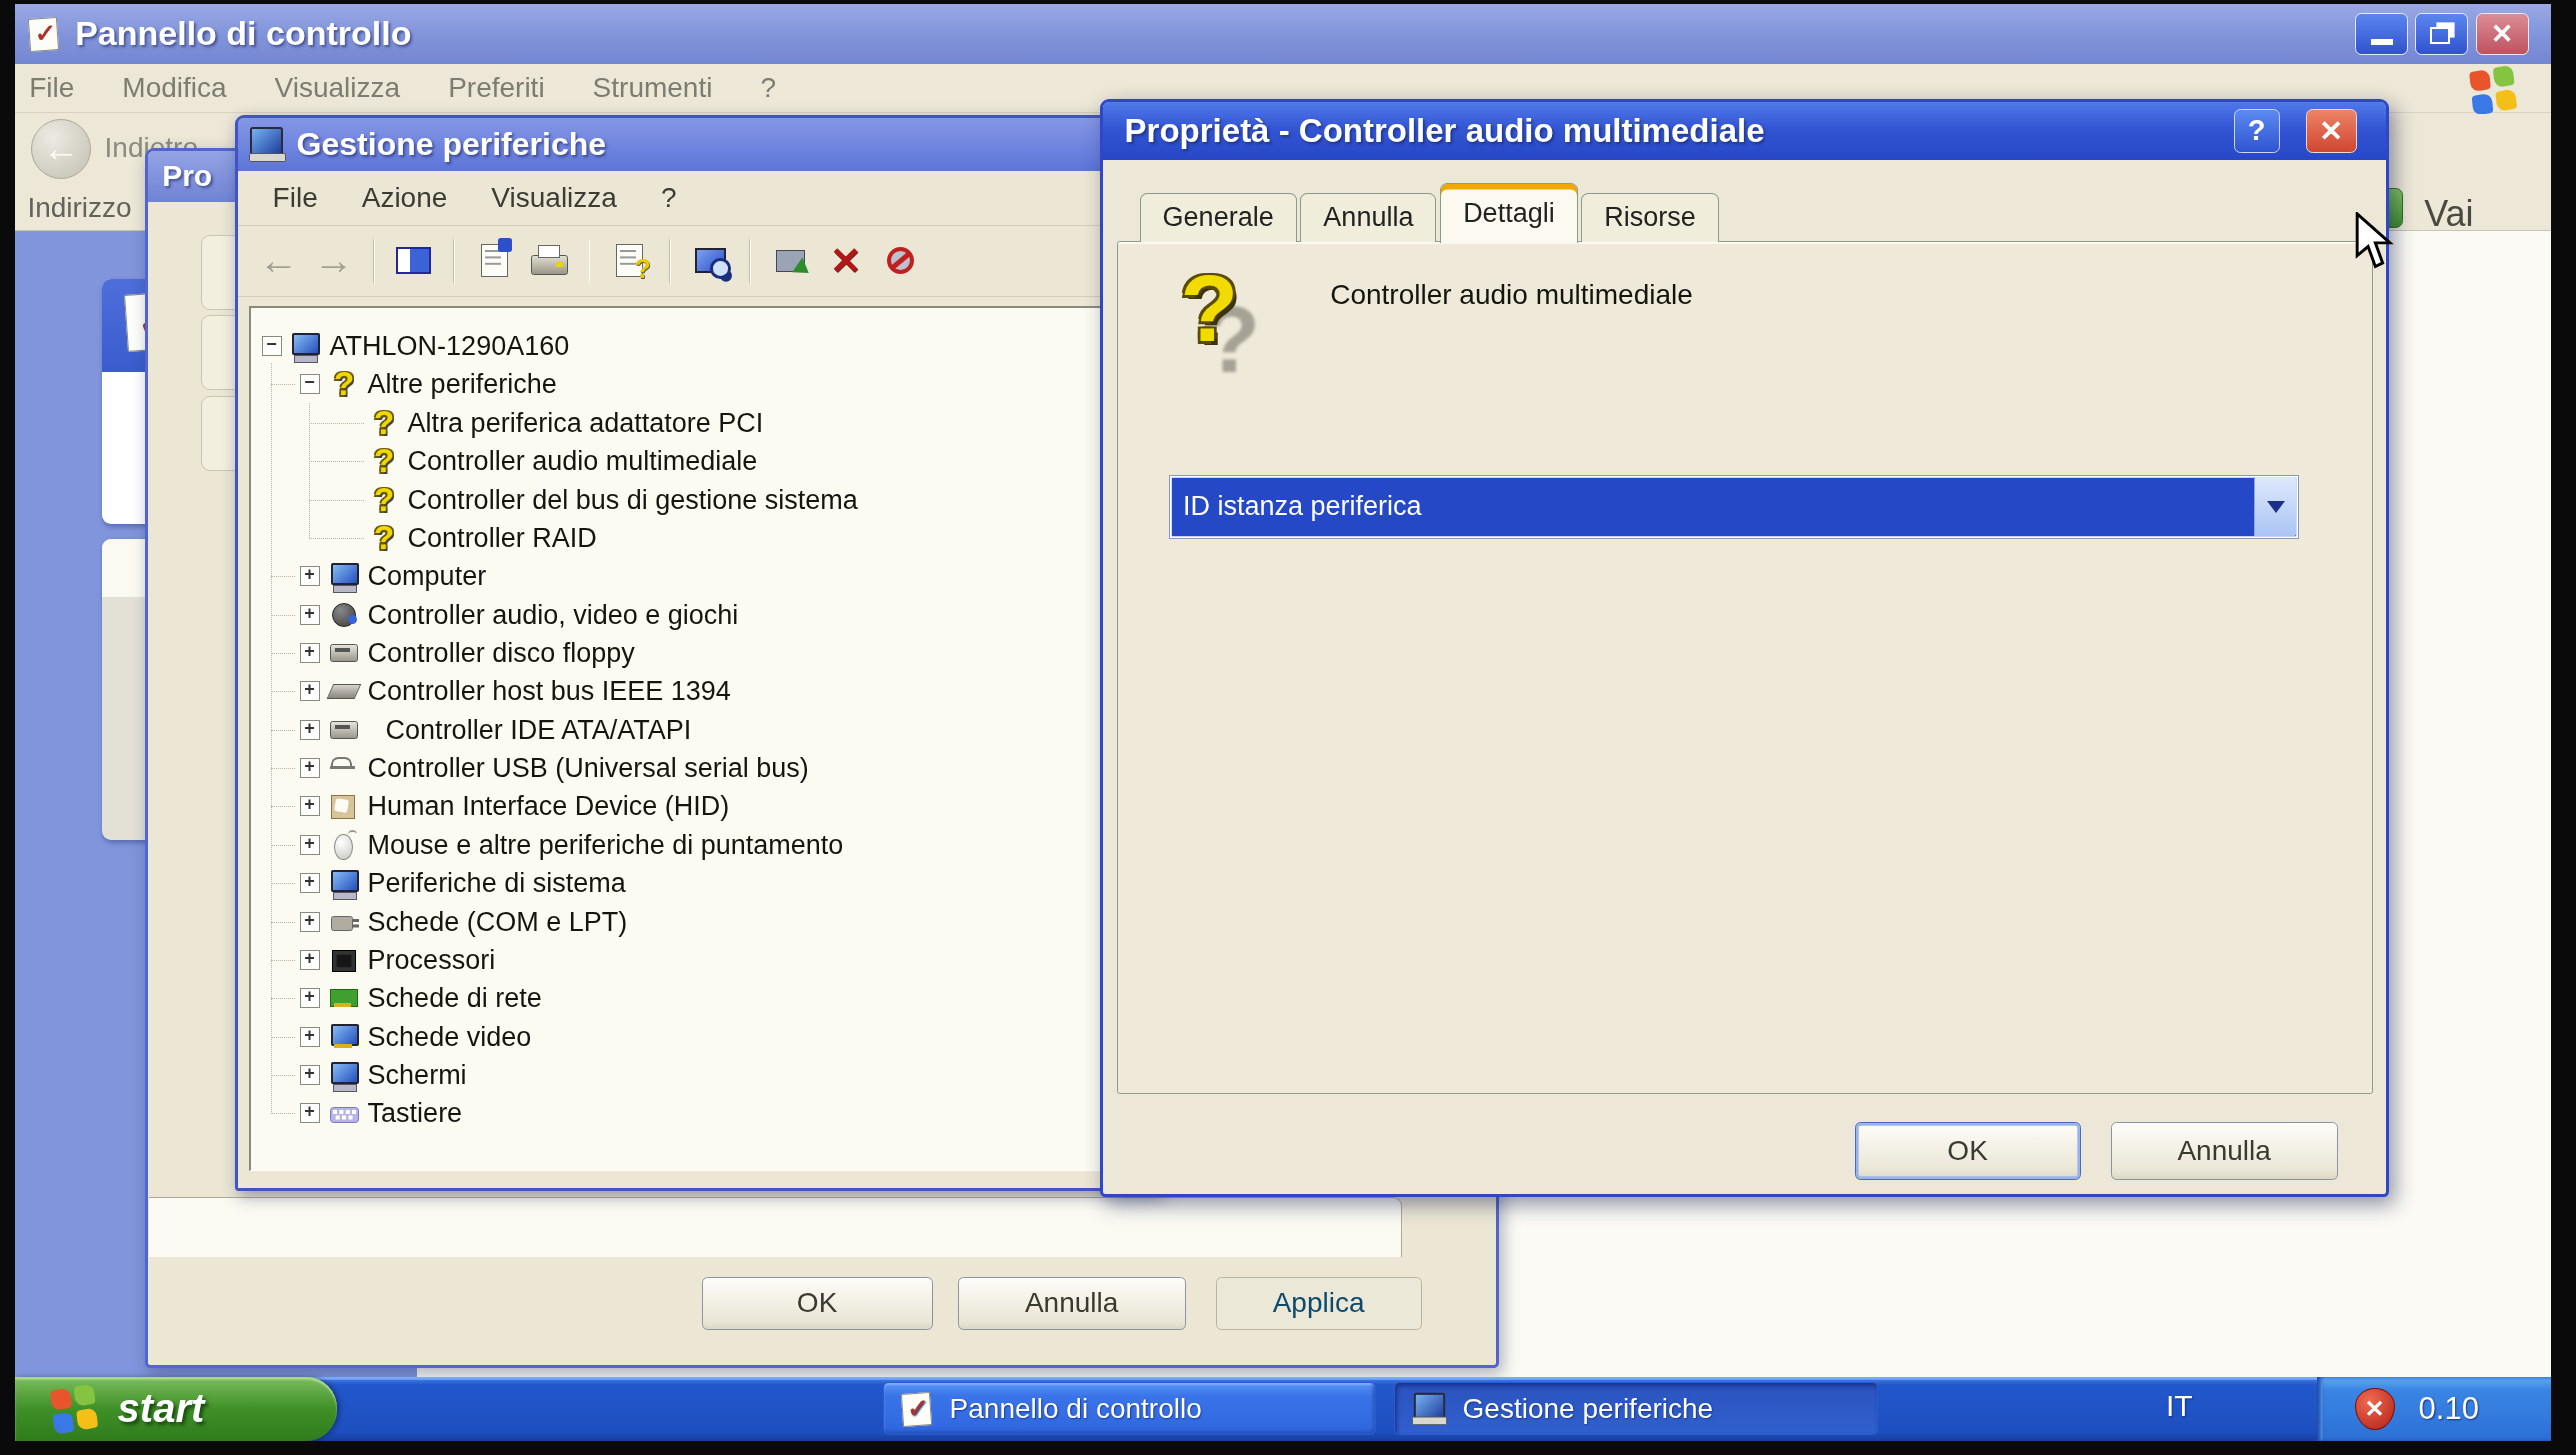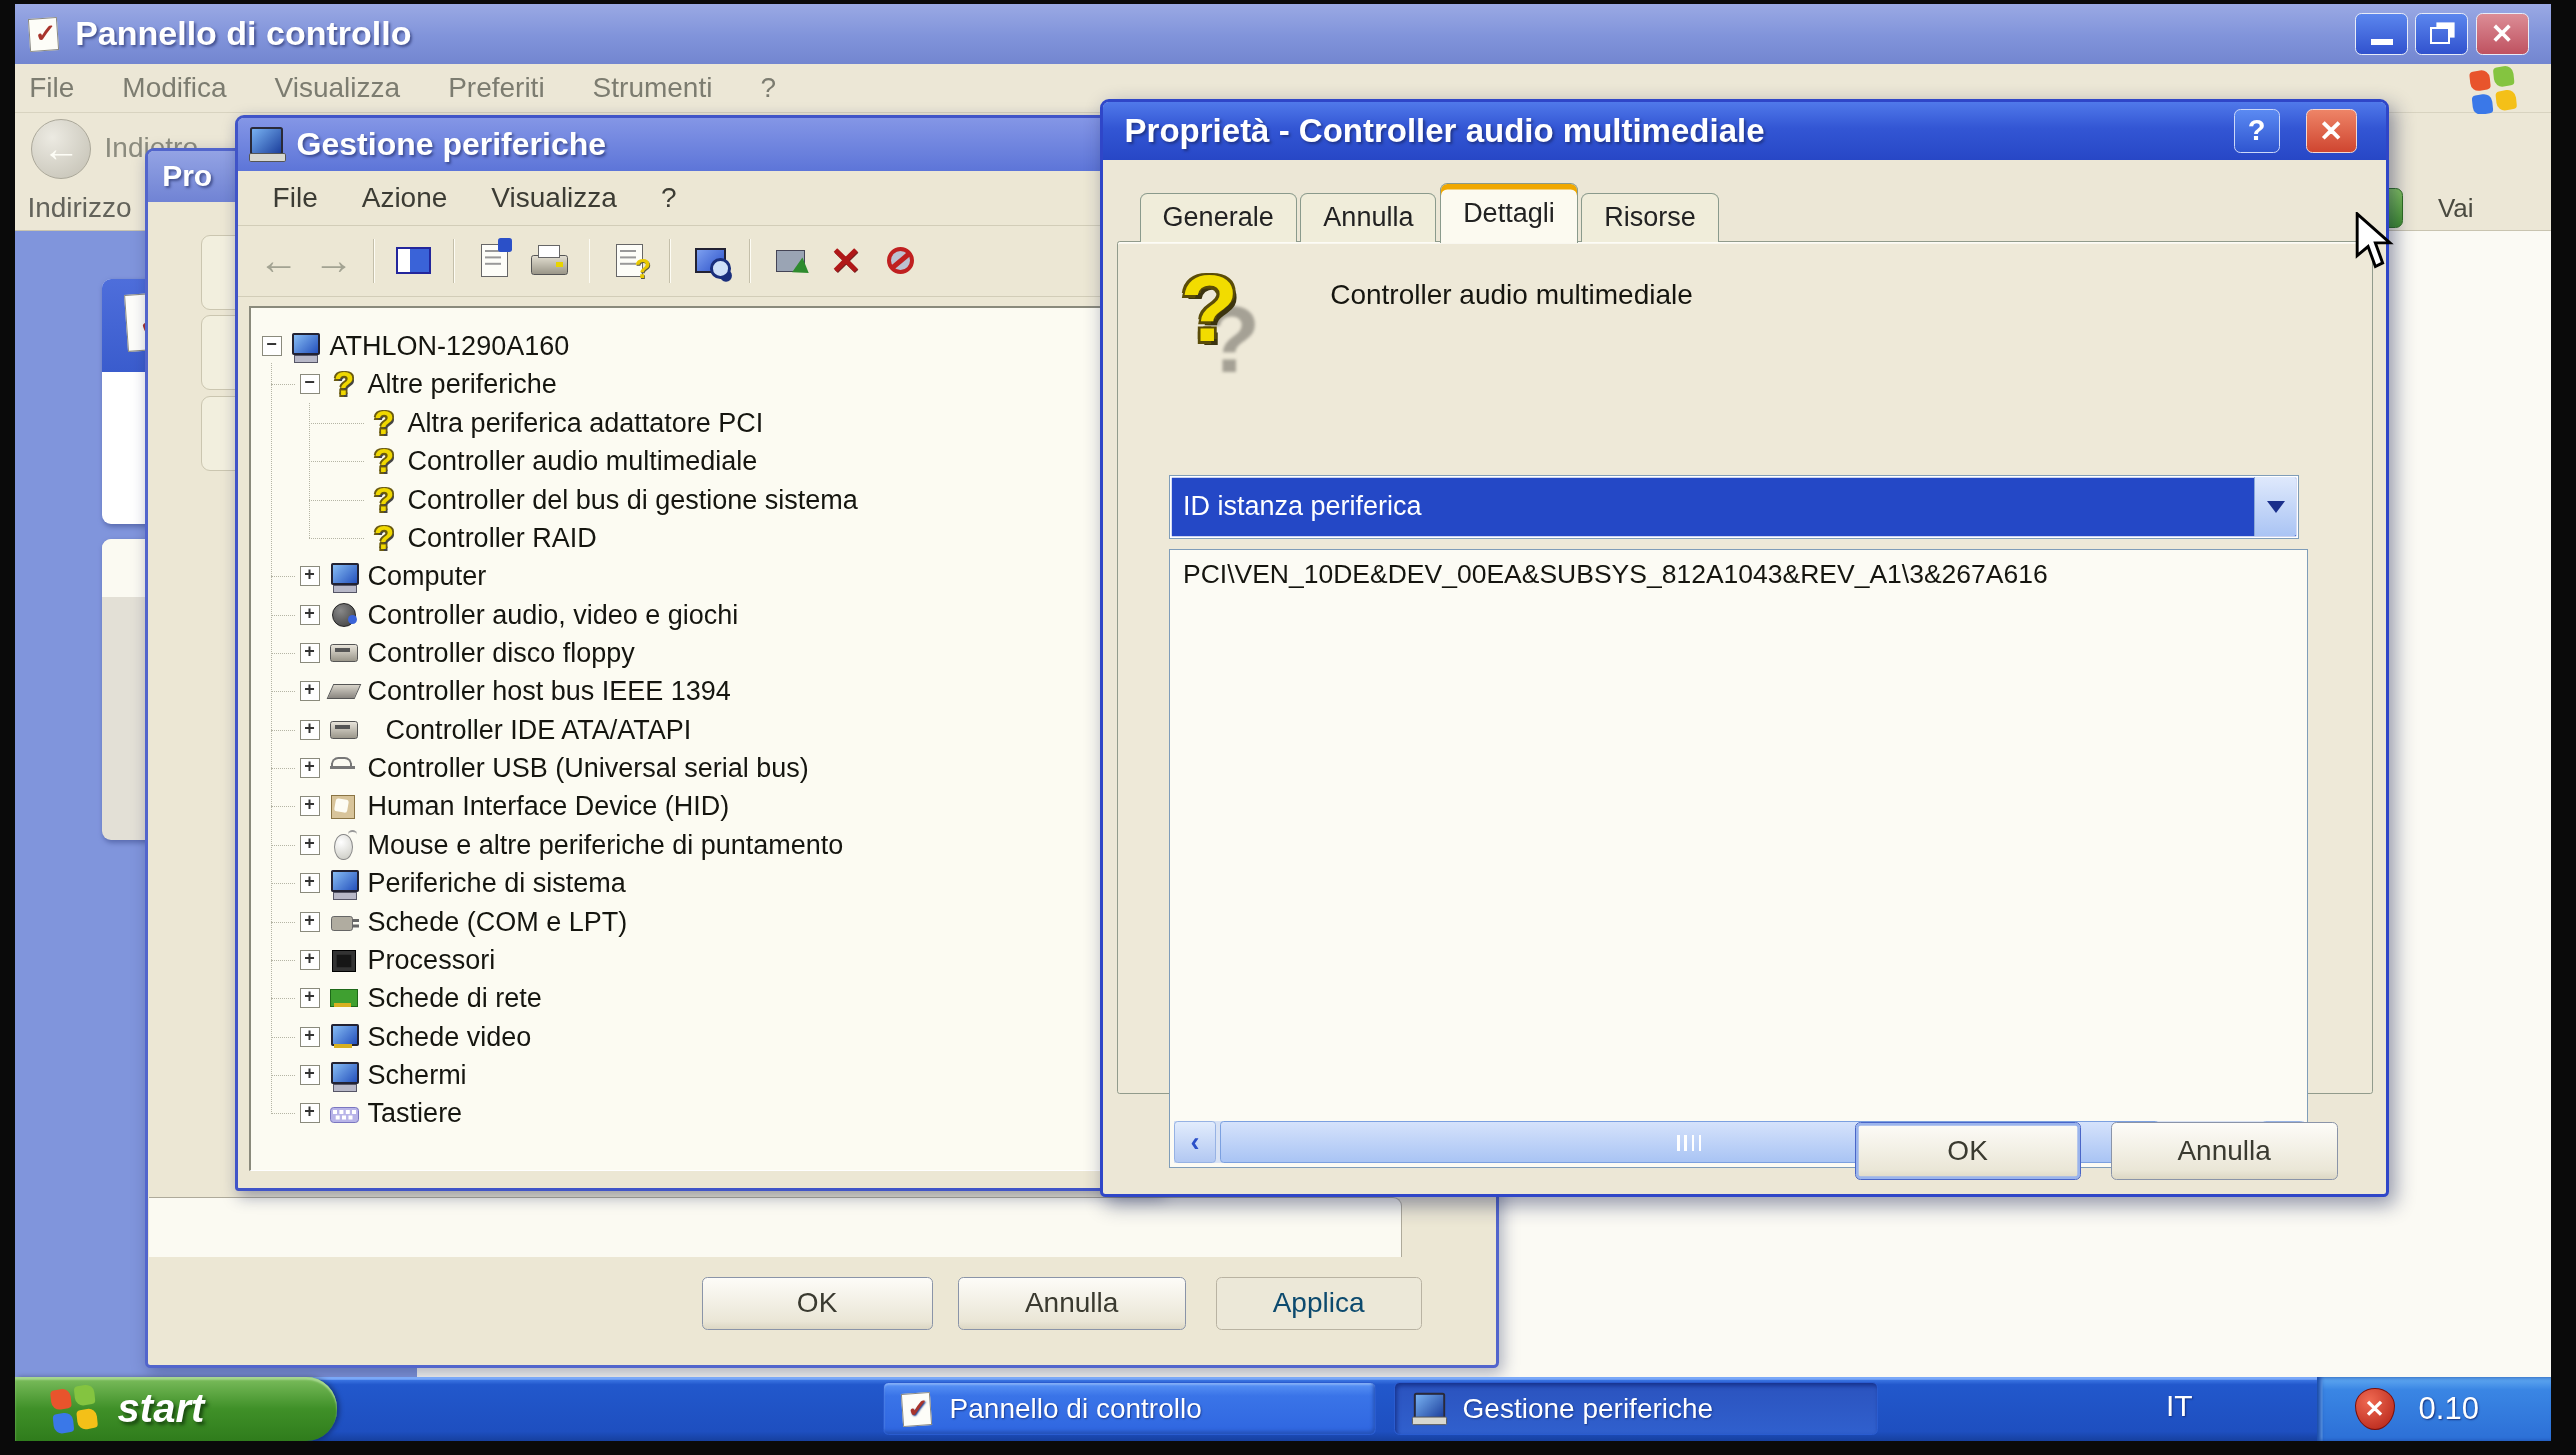--- a/index.html
+++ b/index.html
@@ -25,21 +25,21 @@
   .flag i:nth-child(1){background:#e8542c;} .flag i:nth-child(2){background:#84c440;}
   .flag i:nth-child(3){background:#3a78e8;} .flag i:nth-child(4){background:#f4c018;}
   .cp-toolbar { position:absolute; left:0; top:110px; right:0; height:73px; background:#ece7d6; }
   .backcircle { position:absolute; left:16.4px; top:5.5px; width:60px; height:60px; border-radius:50%; background:radial-gradient(circle at 35% 30%, #eceae2, #c2bfb2); border:1.8px solid #aba89a; display:flex; align-items:center; justify-content:center; color:#fdfdf6; font-size:37px; font-weight:bold; }
   .back-label { position:absolute; left:90px; top:18px; font-size:28px; color:#8b8b7e; }
   .cp-address { position:absolute; left:0; top:183px; right:0; height:44px; background:#ece7d6; border-bottom:1.8px solid #c9c4b0; }
   .addr-label { position:absolute; left:12.8px; top:5.5px; font-size:28px; color:#63635b; }
   .go-btn { position:absolute; right:148px; top:1.8px; width:62px; height:40px; border-radius:7.3px; background:linear-gradient(180deg,#83c45e,#3f8f2c); border:1.8px solid #2d6e1f; display:flex; align-items:center; justify-content:center; }
   .go-arrow { width:0; height:0; border-left:16.4px solid #fff; border-top:11px solid transparent; border-bottom:11px solid transparent; margin-left:5.5px; }
   .go-arrow::before { content:""; position:absolute; width:12.8px; height:7.3px; background:#fff; margin-left:-27px; margin-top:-3.7px; }
-  .go-label { position:absolute; right:77px; top:6.4px; font-size:26px; color:#4a4a40; }
+  .go-label { position:absolute; right:77px; top:6.4px; font-size:36px; color:#4a4a40; }
   .cp-content { position:absolute; left:0; top:227px; right:0; bottom:0; background:#fbfaf4; }
   .cp-sidebar { position:absolute; left:0; top:0; width:402px; bottom:0; background:#8095dc; }
   .sb-panel1 { position:absolute; left:87px; top:48px; width:329px; height:245px; border-radius:9px; background:#fff; overflow:hidden; box-shadow:1.8px 2.7px 5.5px #5a6cb0; }
   .sb-panel1-head { height:93px; background:linear-gradient(180deg,#4e6edb,#3a5ccd); position:relative; }
   .check-icon { position:absolute; left:24px; top:14.6px; width:57px; height:57px; background:#fdfdfa; border:1.8px solid #8a8a84; transform:rotate(-4deg); display:flex; align-items:center; justify-content:center; color:#a8342c; font-size:42px; font-weight:bold; }
   .check-icon::after { content:""; position:absolute; right:-14.6px; top:9px; width:31px; height:7.3px; background:linear-gradient(90deg,#4a78d8,#e86428); transform:rotate(18deg); border-radius:3.7px; }
   .check-icon.small { width:42px; height:42px; font-size:31px; }
   .sb-panel2 { position:absolute; left:87px; top:308px; width:329px; height:301px; border-radius:9px; background:#e3e0d6; overflow:hidden; box-shadow:1.8px 2.7px 5.5px #5a6cb0; }
   .sb-panel2-head { height:58px; background:#fbfaf2; display:flex; align-items:center; padding-left:53px; font-size:28px; font-weight:bold; color:#2e8b2e; }
   .globe-icon { position:absolute; left:48px; top:69px; width:46px; height:46px; border-radius:50%; background:radial-gradient(circle at 35% 30%, #7cc8f0, #2e7ac0); border:0.9px solid #1e5a94; }
@@ -437,28 +437,20 @@
     <div class="tab-page">
       <div class="bigq">
         <span class="shadow">?</span>
           <span class="glyph">?</span>
       </div>
       <span class="dev-label">Controller audio multimediale</span>
       <div class="combo">
         <span class="combo-text">ID istanza periferica</span>
         <div class="combo-btn"></div>
       </div>
-      <div class="listbox">
-        <span class="list-value">PCI\VEN_10DE&amp;DEV_00EA&amp;SUBSYS_812A1043&amp;REV_A1\3&amp;267A616</span>
-        <div class="hscroll">
-          <div class="sbtn">‹</div>
-          <div class="sthumb"></div>
-          <div class="sbtn right">›</div>
-        </div>
-      </div>
     </div>
     <div class="btn default prop-ok">OK</div>
     <div class="btn prop-cancel">Annulla</div>
   </div>
 
   <div class="taskbar">
     <div class="start-btn">
       <div class="flag" style="width:46px;">
           <i></i>
           <i></i>

